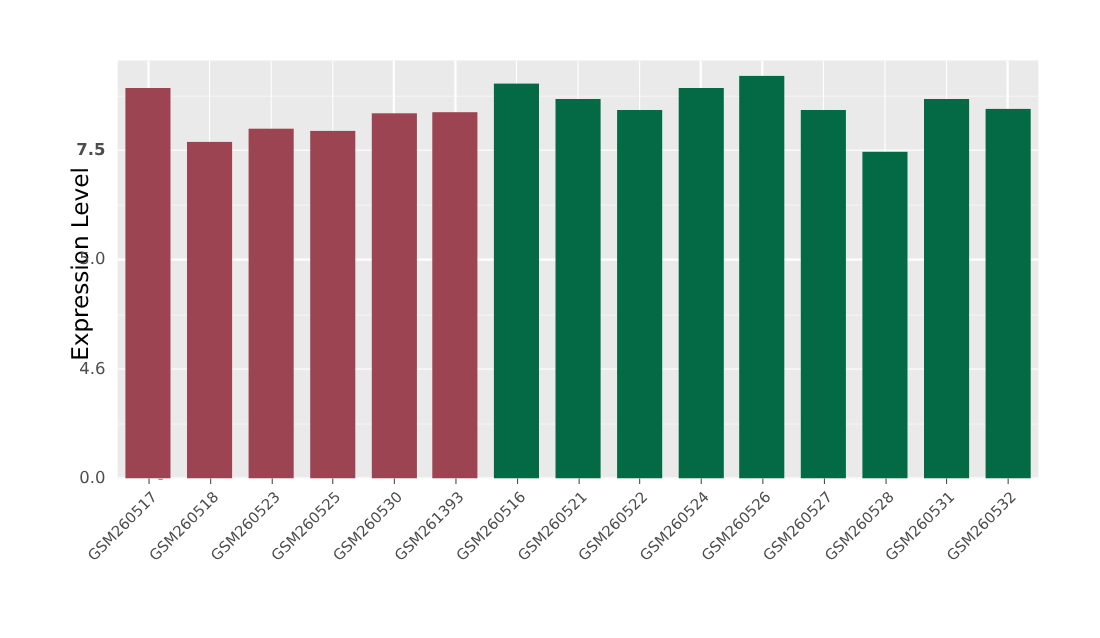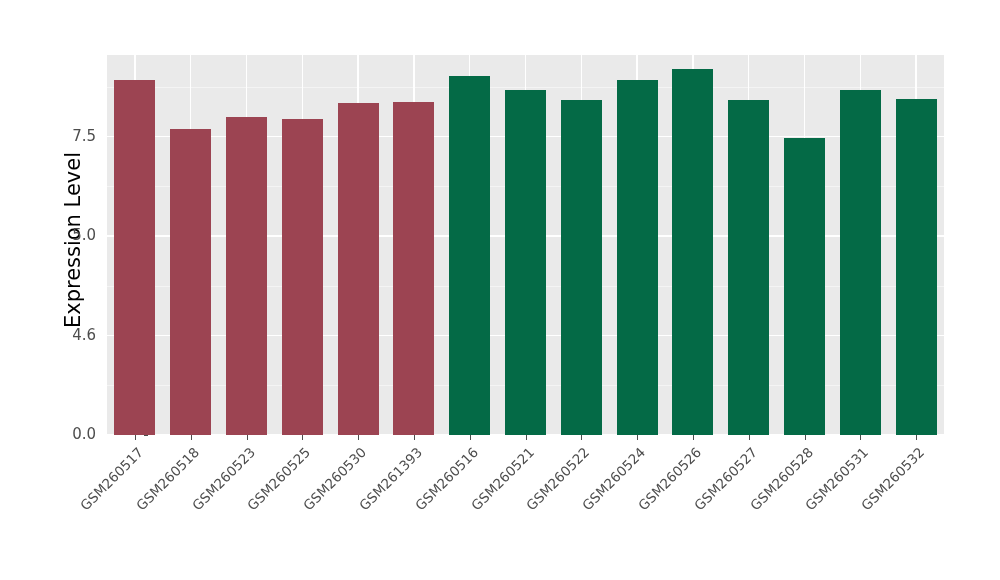--- a/index.html
+++ b/index.html
@@ -125,21 +125,21 @@
 
   <div class="y-axis-title">Expression Level</div>
 
   <div class="y-ticks-col" id="y-ticks">
       <div class="y-tick-label" style="top: 427px;">0.0</div>
       <div class="y-tick-mark" style="top: 435px;"></div>
       <div class="y-tick-label" style="top: 327.524px;">4.6</div>
       <div class="y-tick-mark" style="top: 335.524px;"></div>
       <div class="y-tick-label" style="top: 228.047px;">5.0</div>
       <div class="y-tick-mark" style="top: 236.047px;"></div>
-      <div class="y-tick-label" style="top: 128.571px;">7.5</div>
+      <div class="y-tick-label" style="top: 128.571px; font-weight: bold;">7.5</div>
       <div class="y-tick-mark" style="top: 136.571px;"></div>
     </div>
 
   <div id="panel">
     <div id="gridlines">
         <div class="grid-minor" style="top: 330.262px;"></div>
         <div class="grid-minor" style="top: 230.785px;"></div>
         <div class="grid-minor" style="top: 131.309px;"></div>
         <div class="grid-minor" style="top: 31.8325px;"></div>
         <div class="grid-major" style="top: 379.25px;"></div>

